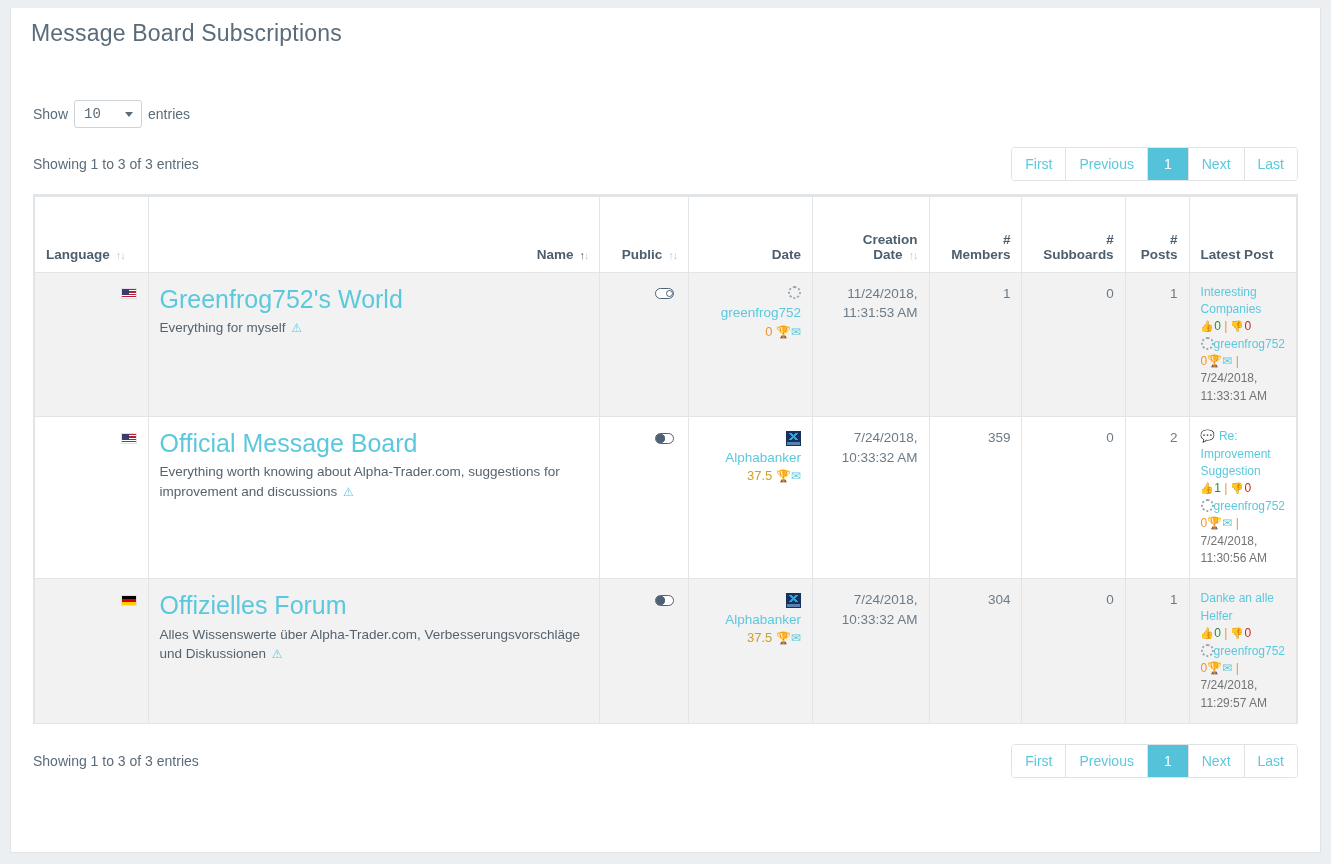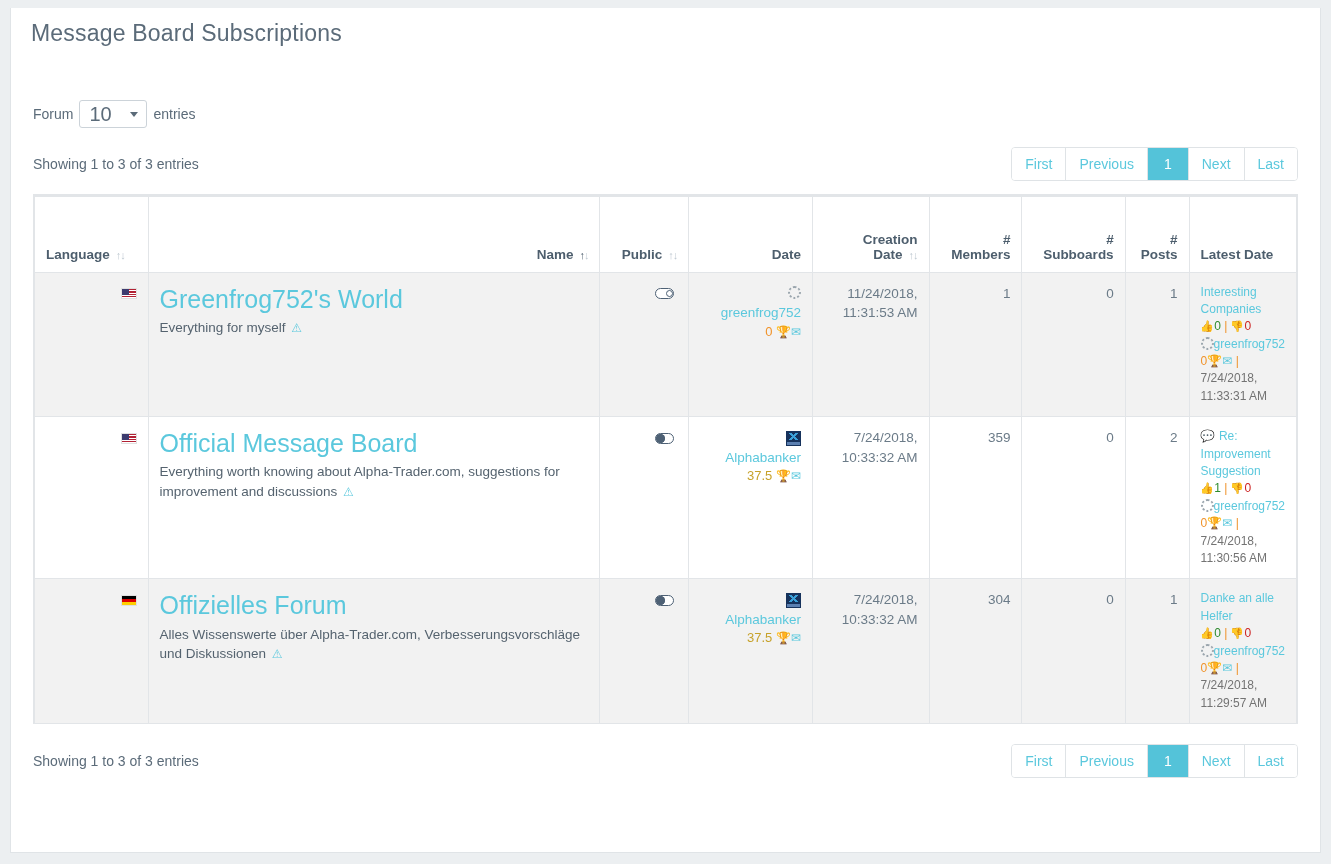--- a/index.html
+++ b/index.html
@@ -45,22 +45,22 @@
     height: 30px;
   }
   .len-select {
     position: relative;
     display: inline-block;
   }
   select.dt-length {
     -webkit-appearance: none;
     -moz-appearance: none;
     appearance: none;
-    font-family: Liberation Sans, sans-serif;
-    font-size: 20px;
+    font-family: Liberation Mono, monospace;
+    font-size: 14px;
     color: #5b6b79;
     background: #fff;
     border: 1px solid #ccd3d9;
     border-radius: 3px;
     padding: 4px 26px 4px 9px;
     height: 28px;
     line-height: 18px;
     width: 68px;
     outline: none;
   }
@@ -336,21 +336,21 @@
 <body>
 
 <div id="page">
   <div class="panel">
 
     <h1 class="page-title">Message Board Subscriptions</h1>
 
     <div class="content">
 
       <div class="len-row">
-        <span>Forum</span>
+        <span>Show</span>
         <span class="len-select">
           <select class="dt-length">
             <option>10</option>
             <option>25</option>
             <option>50</option>
             <option>100</option>
           </select>
           <span class="caret"></span>
         </span>
         <span>entries</span>
@@ -404,21 +404,21 @@
               </th>
               <th class="c-subboards">
                 <span>#</span><br>
                 <span>Subboards</span>
               </th>
               <th class="c-posts">
                 <span>#</span><br>
                 <span>Posts</span>
               </th>
               <th class="c-latest">
-                <span>Latest Date</span>
+                <span>Latest Post</span>
               </th>
             </tr>
           </thead>
           <tbody>
               <tr class="odd">
                 <td class="td-lang"><span class="flag flag-us"><span class="stripes"></span><span class="canton"></span></span></td>
                 <td class="td-name"><a class="board-name" href="#">Greenfrog752's World</a><span class="board-desc">Everything for myself </span><span class="warn-tri">⚠</span></td>
                 <td class="td-public"><span class="toggle off"><span class="knob"></span></span></td>
                 <td class="td-owner"><span class="owner-line"><span class="avatar-dashed"></span></span><a class="owner-link" href="#">greenfrog752</a><span class="owner-stats"><span>0</span> <span class="trophy">🏆</span><span class="envelope">✉</span></span></td>
                 <td class="td-created">11/24/2018, 11:31:53 AM</td>

